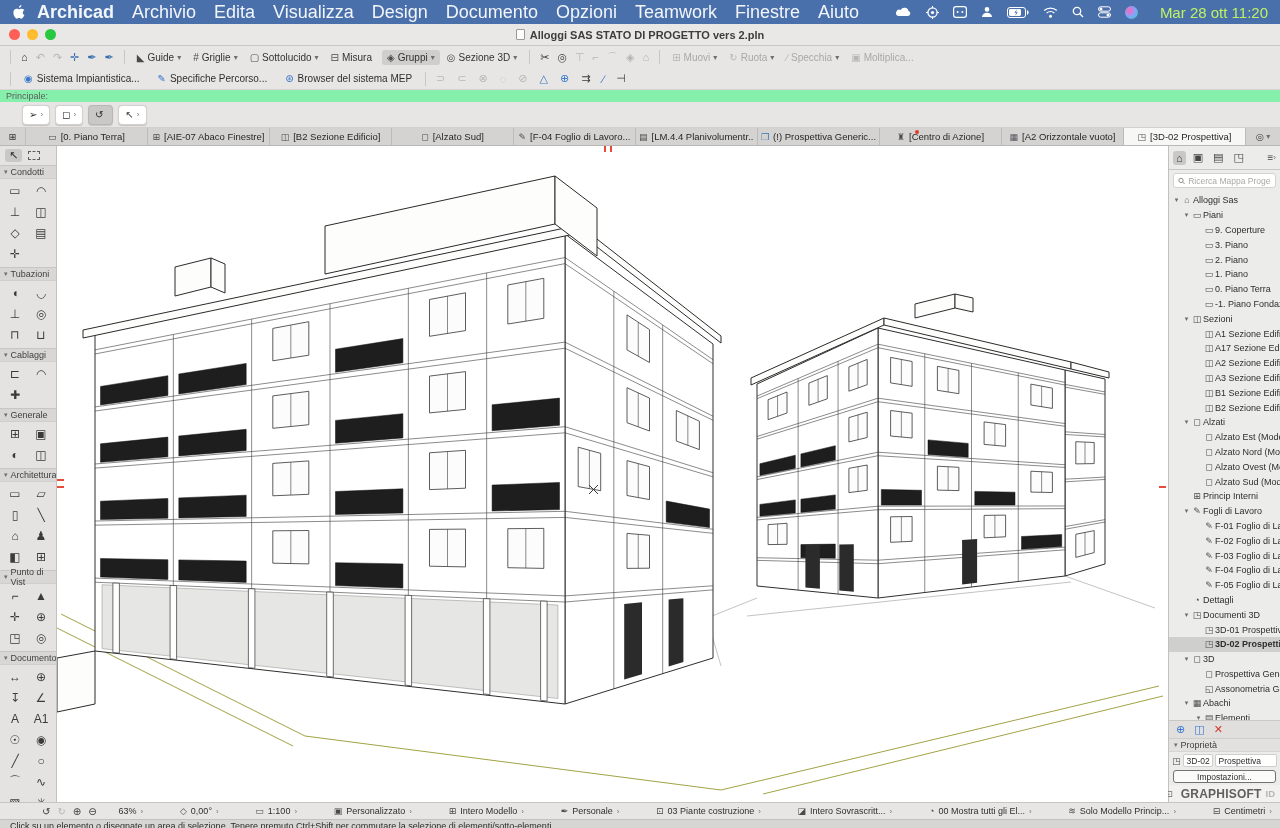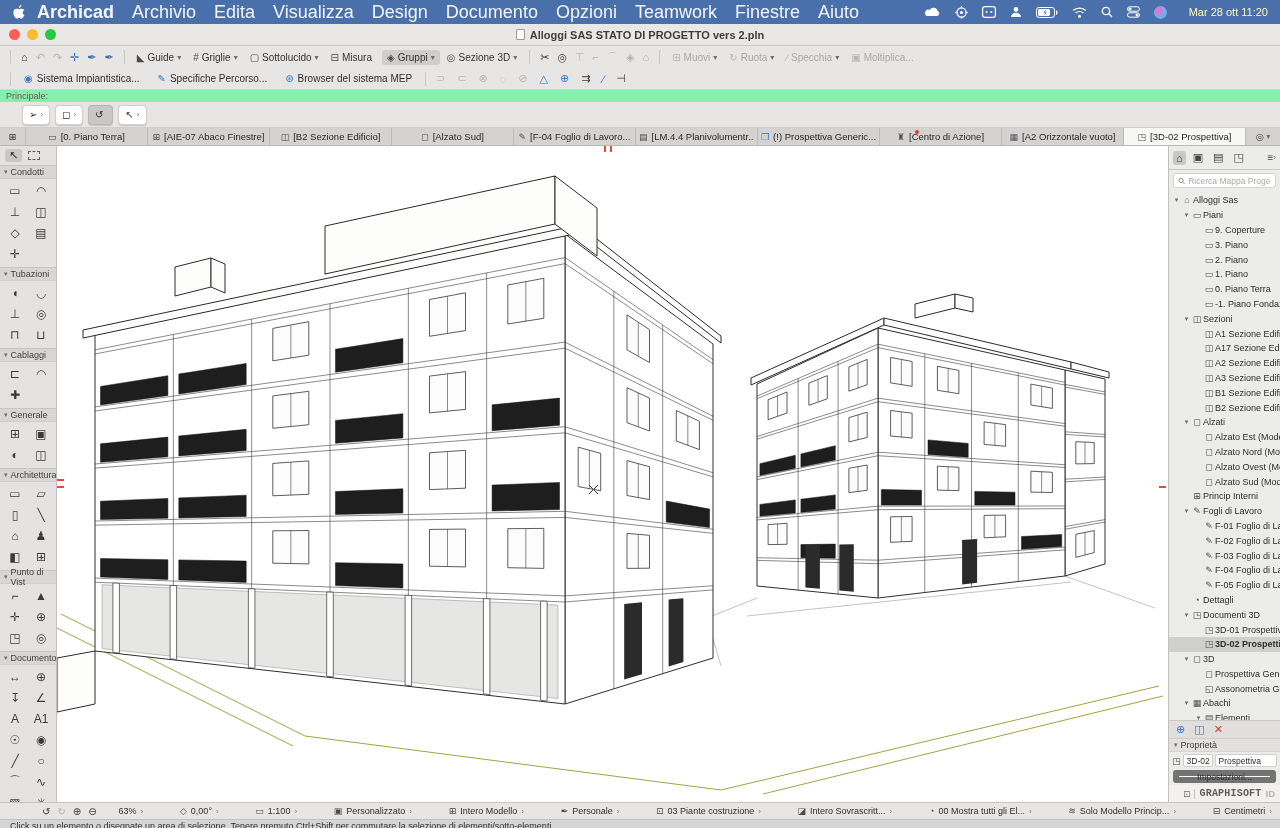--- a/index.html
+++ b/index.html
@@ -7,21 +7,21 @@
   body { font-family:"Liberation Sans","DejaVu Sans",sans-serif; background:#e7e6e5; color:#2e2e2e; font-size:10px; }
 
   
   .menubar { height:24px; background:#4a70ab; display:flex; align-items:center; padding:0 12px; color:#fff; }
   .apple { width:16px; display:flex; align-items:center; }
   .menus { display:flex; align-items:center; gap:0; }
   .menu-item { padding:0 9px; font-size:18px; color:#f2f5fa; cursor:default; }
   .menu-item.bold { font-weight:bold; }
   .mb-right { margin-left:auto; display:flex; align-items:center; gap:14px; }
   .mb-ic { display:flex; align-items:center; }
-  .mb-time { font-size:11px; color:#fef9c3; white-space:nowrap;padding-left:8px; }
+  .mb-time { font-size:15px; color:#bef264; white-space:nowrap;padding-left:8px; }
   .siri-dot { width:13px; height:13px; border-radius:50%; background:radial-gradient(circle at 35% 35%, #f6b, #7af 55%, #3c7); }
 
   
   .titlebar { height:22px; background:#e9e8e7; border-bottom:1px solid #c9c8c6; position:relative; display:flex; align-items:center; justify-content:center; }
   .tl-group { position:absolute; left:9px; top:5px; display:flex; gap:7px; }
   .tl { width:11px; height:11px; border-radius:50%; }
   .tl-red{ background:#ff5f57; } .tl-yel{ background:#febc2e; } .tl-grn{ background:#28c840; }
   .title-wrap { display:flex; align-items:center; gap:5px; font-size:11px; color:#3d3d3d; font-weight:bold; }
   .doc-ic { width:9px; height:11px; border:1px solid #9a9a98; background:#fdfdfc; border-radius:1px; }
 
@@ -97,25 +97,25 @@
   .tlab { overflow:hidden; }
   .d0{ padding-left:3px; } .d1{ padding-left:13px; } .d2{ padding-left:25px; }
   .nav-foot { height:18px; background:#e0dfdd; border-top:1px solid #c9c8c6; display:flex; align-items:center; gap:9px; padding:0 7px; font-size:11px; }
   .nf-blue { color:#3575d3; } .nf-red { color:#d6352b; font-weight:bold; }
   .prop-h { height:14px; background:#e2e1df; border-top:1px solid #cfcecc; border-bottom:1px solid #d6d5d3; display:flex; align-items:center; gap:3px; padding:0 5px; color:#3f3f3d; }
   .prop-row { height:17px; display:flex; align-items:center; gap:2px; padding:1px 3px; }
   .prop-ic { font-size:9px; color:#4c4c4a; flex:none; }
   .prop-box { background:#fff; border:1px solid #cfcecc; border-radius:2px; height:13px; display:flex; align-items:center; padding:0 3px; font-size:8.5px; overflow:hidden; white-space:nowrap; }
   .pb-id { width:30px; flex:none; } .pb-name { flex:1; min-width:0; }
   .imp-row { height:16px; padding:1px 4px; }
-  .imp-btn { background:#fbfbfa; border:6px solid #737373; border-radius:3px; height:13px; display:flex; align-items:center; justify-content:center; font-size:8.5px; color:#2e2e2e; }
+  .imp-btn { background:#fbfbfa; border:1px solid #737373; border-radius:3px; height:13px; display:flex; align-items:center; justify-content:center; font-size:8.5px; color:#2e2e2e; }
   .gs-row { height:17px; display:flex; align-items:center; justify-content:flex-end; gap:4px; padding:0 5px; background:#f2f1f0; }
   .gs-ic { color:#6e6e6c; font-size:9px; }
   .gs-div { width:1px; height:10px; background:#c4c3c1; }
-  .gs-name { font-weight:bold; color:#5f5f5d; font-size:10px; letter-spacing:.2px;font-family:Liberation Mono, monospace; }
+  .gs-name { font-weight:bold; color:#5f5f5d; font-size:12px; letter-spacing:.2px; }
   .gs-id { font-weight:bold; color:#b6b5b3; font-size:9.5px; }
 
   
   .bottombar { height:17px; background:#e7e6e5; border-top:1px solid #c6c5c3; display:flex; align-items:center; font-size:9px; color:#2f2f2f; padding:0 8px 0 42px; justify-content:space-between; }
   .bb-zoom { display:flex; align-items:center; gap:7px; font-size:10px; color:#3c3c3c; }
   .bb-zoom .dis { color:#b7b6b4; }
   .bb-item { display:flex; align-items:center; gap:4px; white-space:nowrap; }
   .bb-ic { font-size:9px; color:#4a4a4a; }
   .bb-chev { font-size:8px; color:#77776f; }
   .statusbar { height:13px; background:#d7d6d4; border-top:1px solid #c2c1bf; display:flex; align-items:center; padding:0 10px; font-size:9px; color:#2b2b2b; white-space:nowrap; overflow:hidden; }

